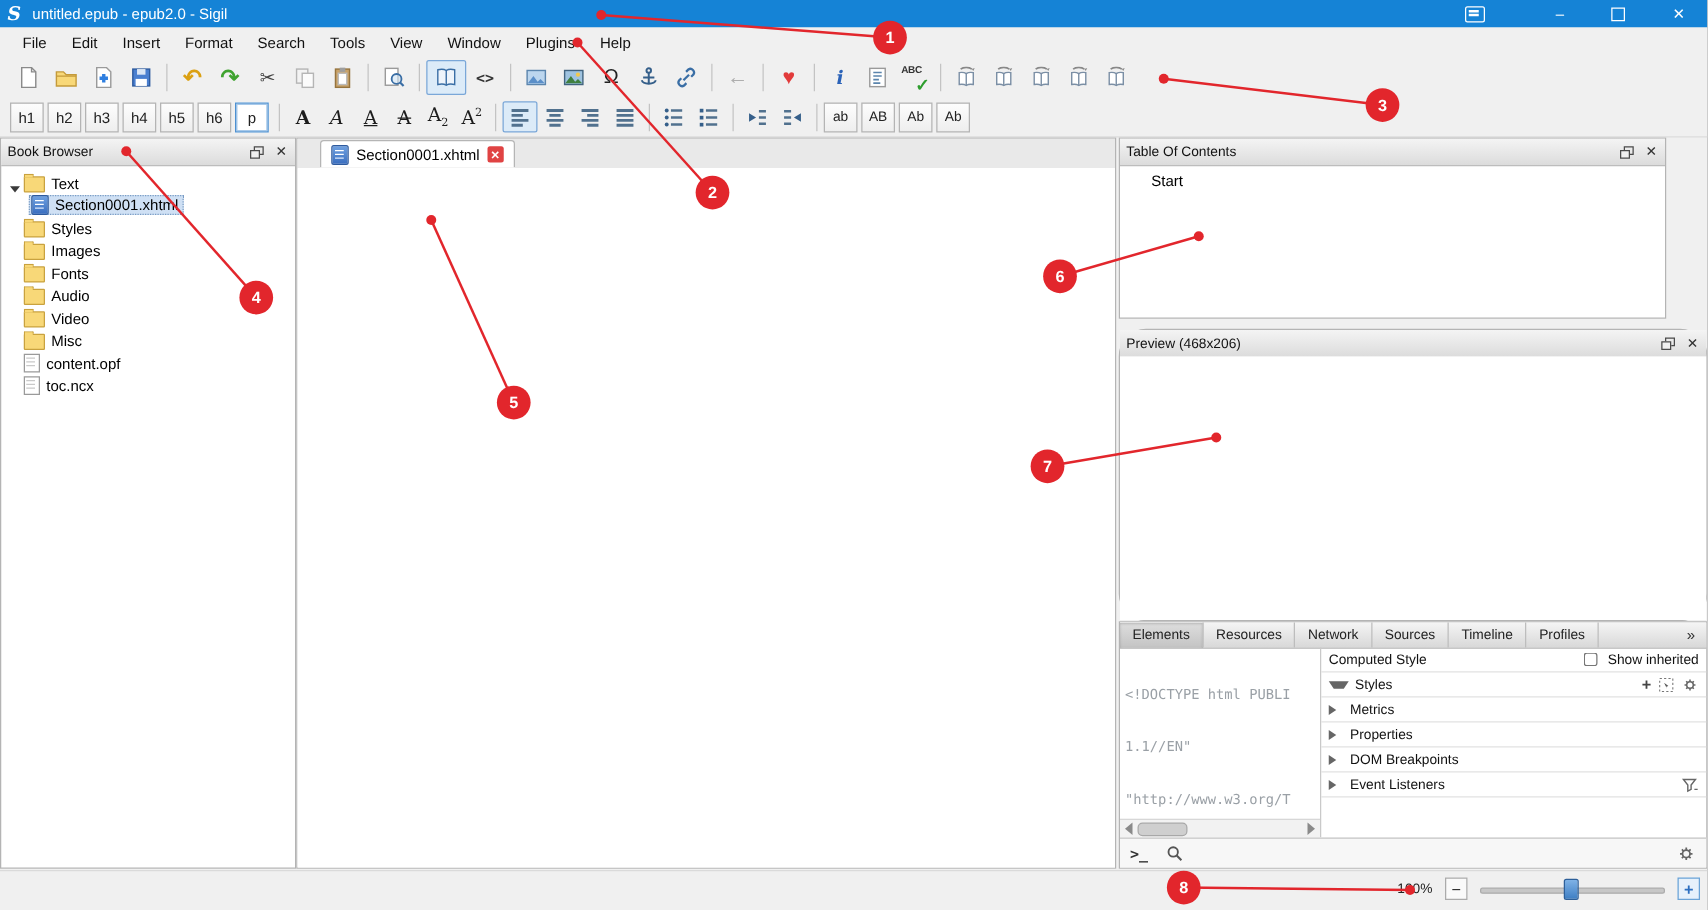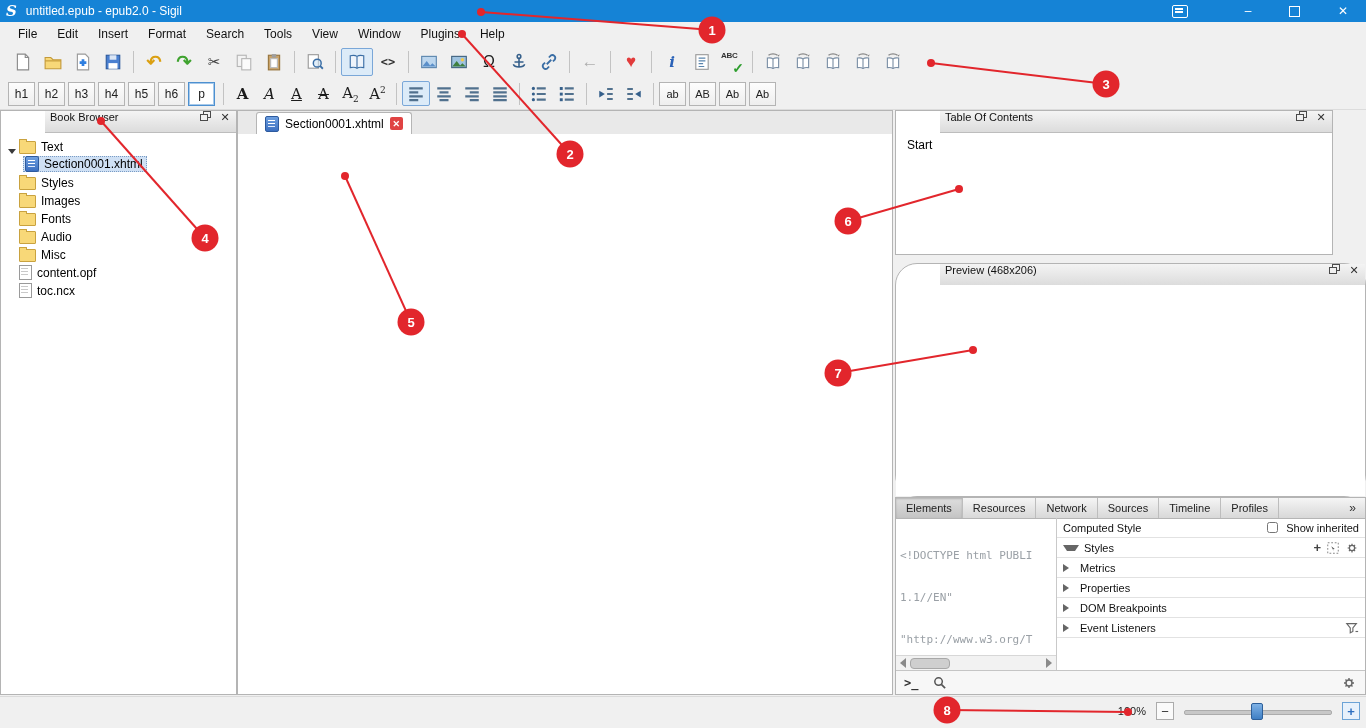--- a/index.html
+++ b/index.html
@@ -44,21 +44,21 @@
   .fmtA{width:27px;height:25px;display:flex;align-items:center;justify-content:center;font-family:"DejaVu Serif",serif;font-size:15px;color:#1c1c1c;background:transparent;border:none;padding:0;}
   .fmtA .u{text-decoration:underline;}
   .fmtA .s{text-decoration:line-through;}
   .fmtA sub,.fmtA sup{font-size:9px;}
   .flatbtn{width:28px;height:25px;display:flex;align-items:center;justify-content:center;background:transparent;border:none;padding:0;}
   .flatbtn.pressed{border:1px solid #7aa7d8;background:#dcebf8;border-radius:2px;}
   .casebtn{width:27px;height:24px;border:1px solid #b4b4b4;background:linear-gradient(#fdfdfd,#eeeeee);font-size:11px;color:#222;display:flex;align-items:center;justify-content:center;margin-right:3px;}
 
   
   .panel{position:absolute;background:#fff;border:1px solid #b4b4b4;box-sizing:border-box;}
-  .dock-hdr{height:21px;background:linear-gradient(#f4f4f4,#dcdcdc);border-bottom:1px solid #bdbdbd;display:flex;padding:0 5px;font-size:11px;color:#111;margin-left:44px;}
+  .dock-hdr{height:21px;background:linear-gradient(#f4f4f4,#dcdcdc);border-bottom:1px solid #bdbdbd;display:flex;align-items:center;padding:0 5px;font-size:11px;color:#111;}
   .dock-title{flex:1;}
   .float-ic{position:relative;width:11px;height:10px;margin-right:8px;}
   .float-ic::before{content:"";position:absolute;right:0;top:0;width:6px;height:5px;border:1px solid #4a4a4a;}
   .float-ic::after{content:"";position:absolute;left:0;bottom:0;width:6px;height:5px;border:1px solid #4a4a4a;background:#f0f0f0;}
   .close-ic{font-size:11px;color:#333;width:12px;text-align:center;}
 
   .book-browser{top:110px;left:0;width:237px;bottom:33px;}
   .tree{font-size:12px;color:#000;padding-top:3px;}
   .trow{height:18px;display:flex;align-items:flex-end;padding-left:4px;}
   .trow .spacer{width:14px;display:flex;align-items:center;justify-content:center;flex:0 0 14px;}
@@ -75,21 +75,21 @@
 
   
   .editor{top:110px;left:237px;width:656px;bottom:33px;}
   .tabbar{height:23px;background:#e9e9e9;border-bottom:1px solid #bcbcbc;display:flex;align-items:flex-end;padding-left:18px;}
   .tab{height:22px;background:#fff;border:1px solid #b5b5b5;border-bottom:none;border-radius:3px 3px 0 0;display:flex;align-items:center;gap:6px;padding:0 8px;font-size:12px;box-sizing:border-box;}
   .tab-close{width:13px;height:13px;background:#e04343;border-radius:2px;color:#fff;font-size:9px;font-weight:bold;display:flex;align-items:center;justify-content:center;}
   .editor-body{position:absolute;top:23px;left:0;right:0;bottom:0;background:#fff;}
 
   
   .toc-panel{top:110px;left:895px;width:438px;height:145px;}
-  .toc-body{position:relative;font-size:12px;padding:5px 0 0 11px;}
+  .toc-body{position:relative;font-size:12px;padding:5px 0 0 25px;}
   .preview-panel{top:263px;left:895px;width:471px;height:234px;border-radius:22px;}
   .preview-body{position:absolute;top:21px;left:0;right:0;bottom:0;background:#fff;}
 
   
   .inspector{top:497px;left:895px;width:471px;bottom:33px;}
   .insp-tabs{height:20px;background:linear-gradient(#f5f5f5,#d8d8d8);border-bottom:1px solid #b5b5b5;display:flex;align-items:stretch;font-size:11px;color:#222;}
   .insp-tab{padding:0 10px;display:flex;align-items:center;border-right:1px solid #bdbdbd;}
   .insp-tab.active{background:linear-gradient(#dedede,#c4c4c4);box-shadow:inset 0 1px 2px rgba(0,0,0,.2);}
   .insp-more{margin-left:auto;padding:0 9px;display:flex;align-items:center;font-size:12px;color:#333;}
   .insp-body{position:absolute;top:20px;left:0;right:0;bottom:24px;display:flex;}
@@ -473,20 +473,25 @@
           <span class="tlabel">Fonts</span>
         </div>
       <div class="trow">
           <span class="spacer"></span>
           <span class="folder"></span>
           <span class="tlabel">Audio</span>
         </div>
       <div class="trow">
           <span class="spacer"></span>
           <span class="folder"></span>
+          <span class="tlabel">Video</span>
+        </div>
+      <div class="trow">
+          <span class="spacer"></span>
+          <span class="folder"></span>
           <span class="tlabel">Misc</span>
         </div>
       <div class="trow">
           <span class="spacer"></span>
           <span class="page-ic"></span>
           <span class="tlabel">content.opf</span>
         </div>
       <div class="trow">
           <span class="spacer"></span>
           <span class="page-ic"></span>

